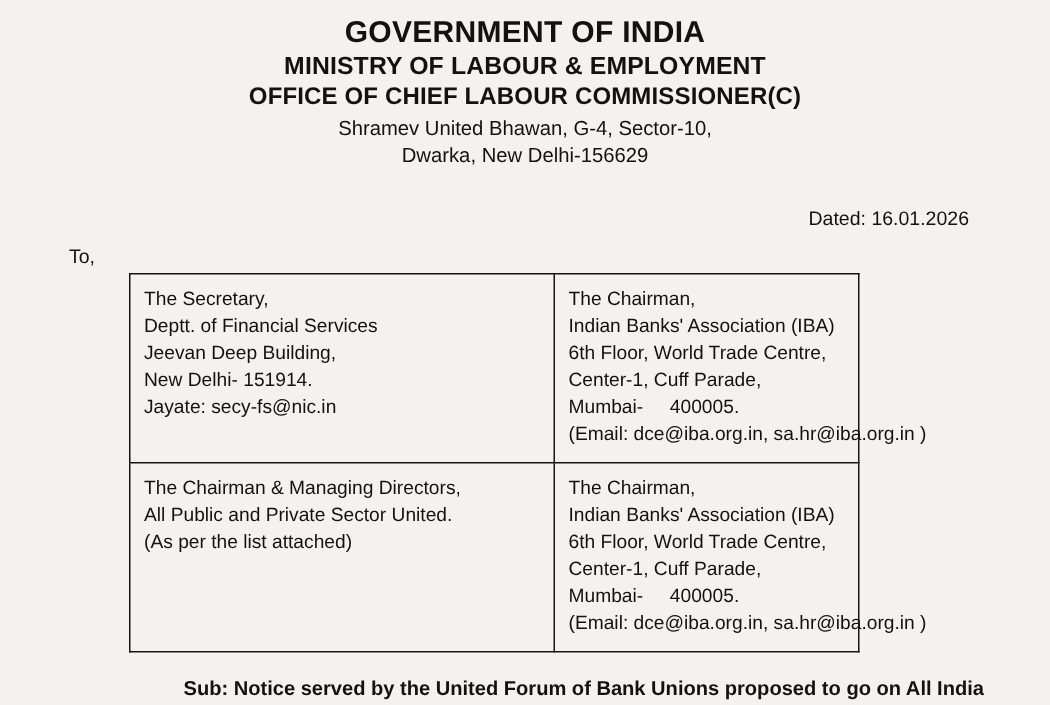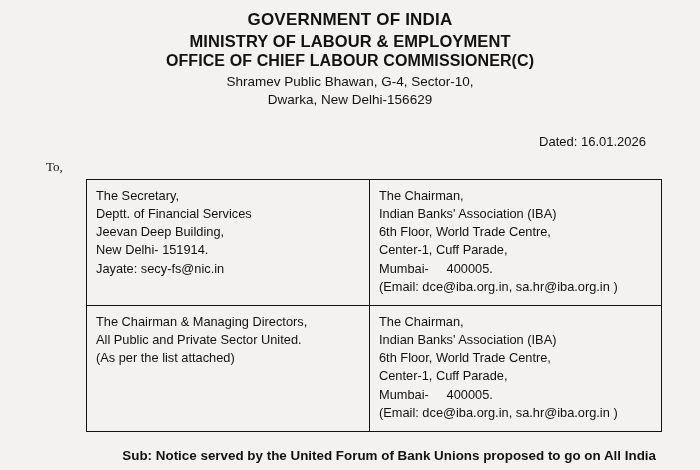--- a/index.html
+++ b/index.html
@@ -28,21 +28,21 @@
     letter-spacing: 0.2px;
     margin-top: 6px;
     margin-bottom: 2px;
   }
   .heading {
     text-align: center;
     font-weight: bold;
     line-height: 1.22;
   }
   .h1 {
-    font-size: 17px;
+    font-size: 20px;
     letter-spacing: 0.2px;
   }
   .h2 {
     font-size: 16.5px;
     letter-spacing: 0.1px;
   }
   .h3 {
     font-size: 16px;
     letter-spacing: 0.1px;
   }
@@ -55,26 +55,25 @@
   .dated-row {
     text-align: right;
     font-size: 13px;
     margin-top: 25px;
     padding-right: 26px;
   }
   .to-label {
     font-size: 13px;
     margin-top: 10px;
     padding-left: 18px;
-    font-family: Liberation Serif, serif;
   }
   .tbl {
     margin-top: 4px;
     margin-left: 58px;
-    width: 576px;
+    width: 487px;
     border-collapse: collapse;
     table-layout: fixed;
   }
   .tbl td {
     border: 1.3px solid #16140f;
     vertical-align: top;
     padding: 7px 8px 9px 9px;
     font-size: 12.8px;
     line-height: 1.42;
   }
@@ -97,21 +96,21 @@
 <div class="page">
 
 
   <div class="heading">
     <div class="h1">GOVERNMENT OF INDIA</div>
     <div class="h2">MINISTRY OF LABOUR &amp; EMPLOYMENT</div>
     <div class="h3">OFFICE OF CHIEF LABOUR COMMISSIONER(C)</div>
   </div>
 
   <div class="addr-center">
-    <div>Shramev Public Bhawan, G-4, Sector-10,</div>
+    <div>Shramev United Bhawan, G-4, Sector-10,</div>
     <div>Dwarka, New Delhi-156629</div>
   </div>
 
   <div class="dated-row">Dated: 16.01.2026</div>
 
   <div class="to-label">To,</div>
 
   <table class="tbl">
     <tbody>
       <tr>

